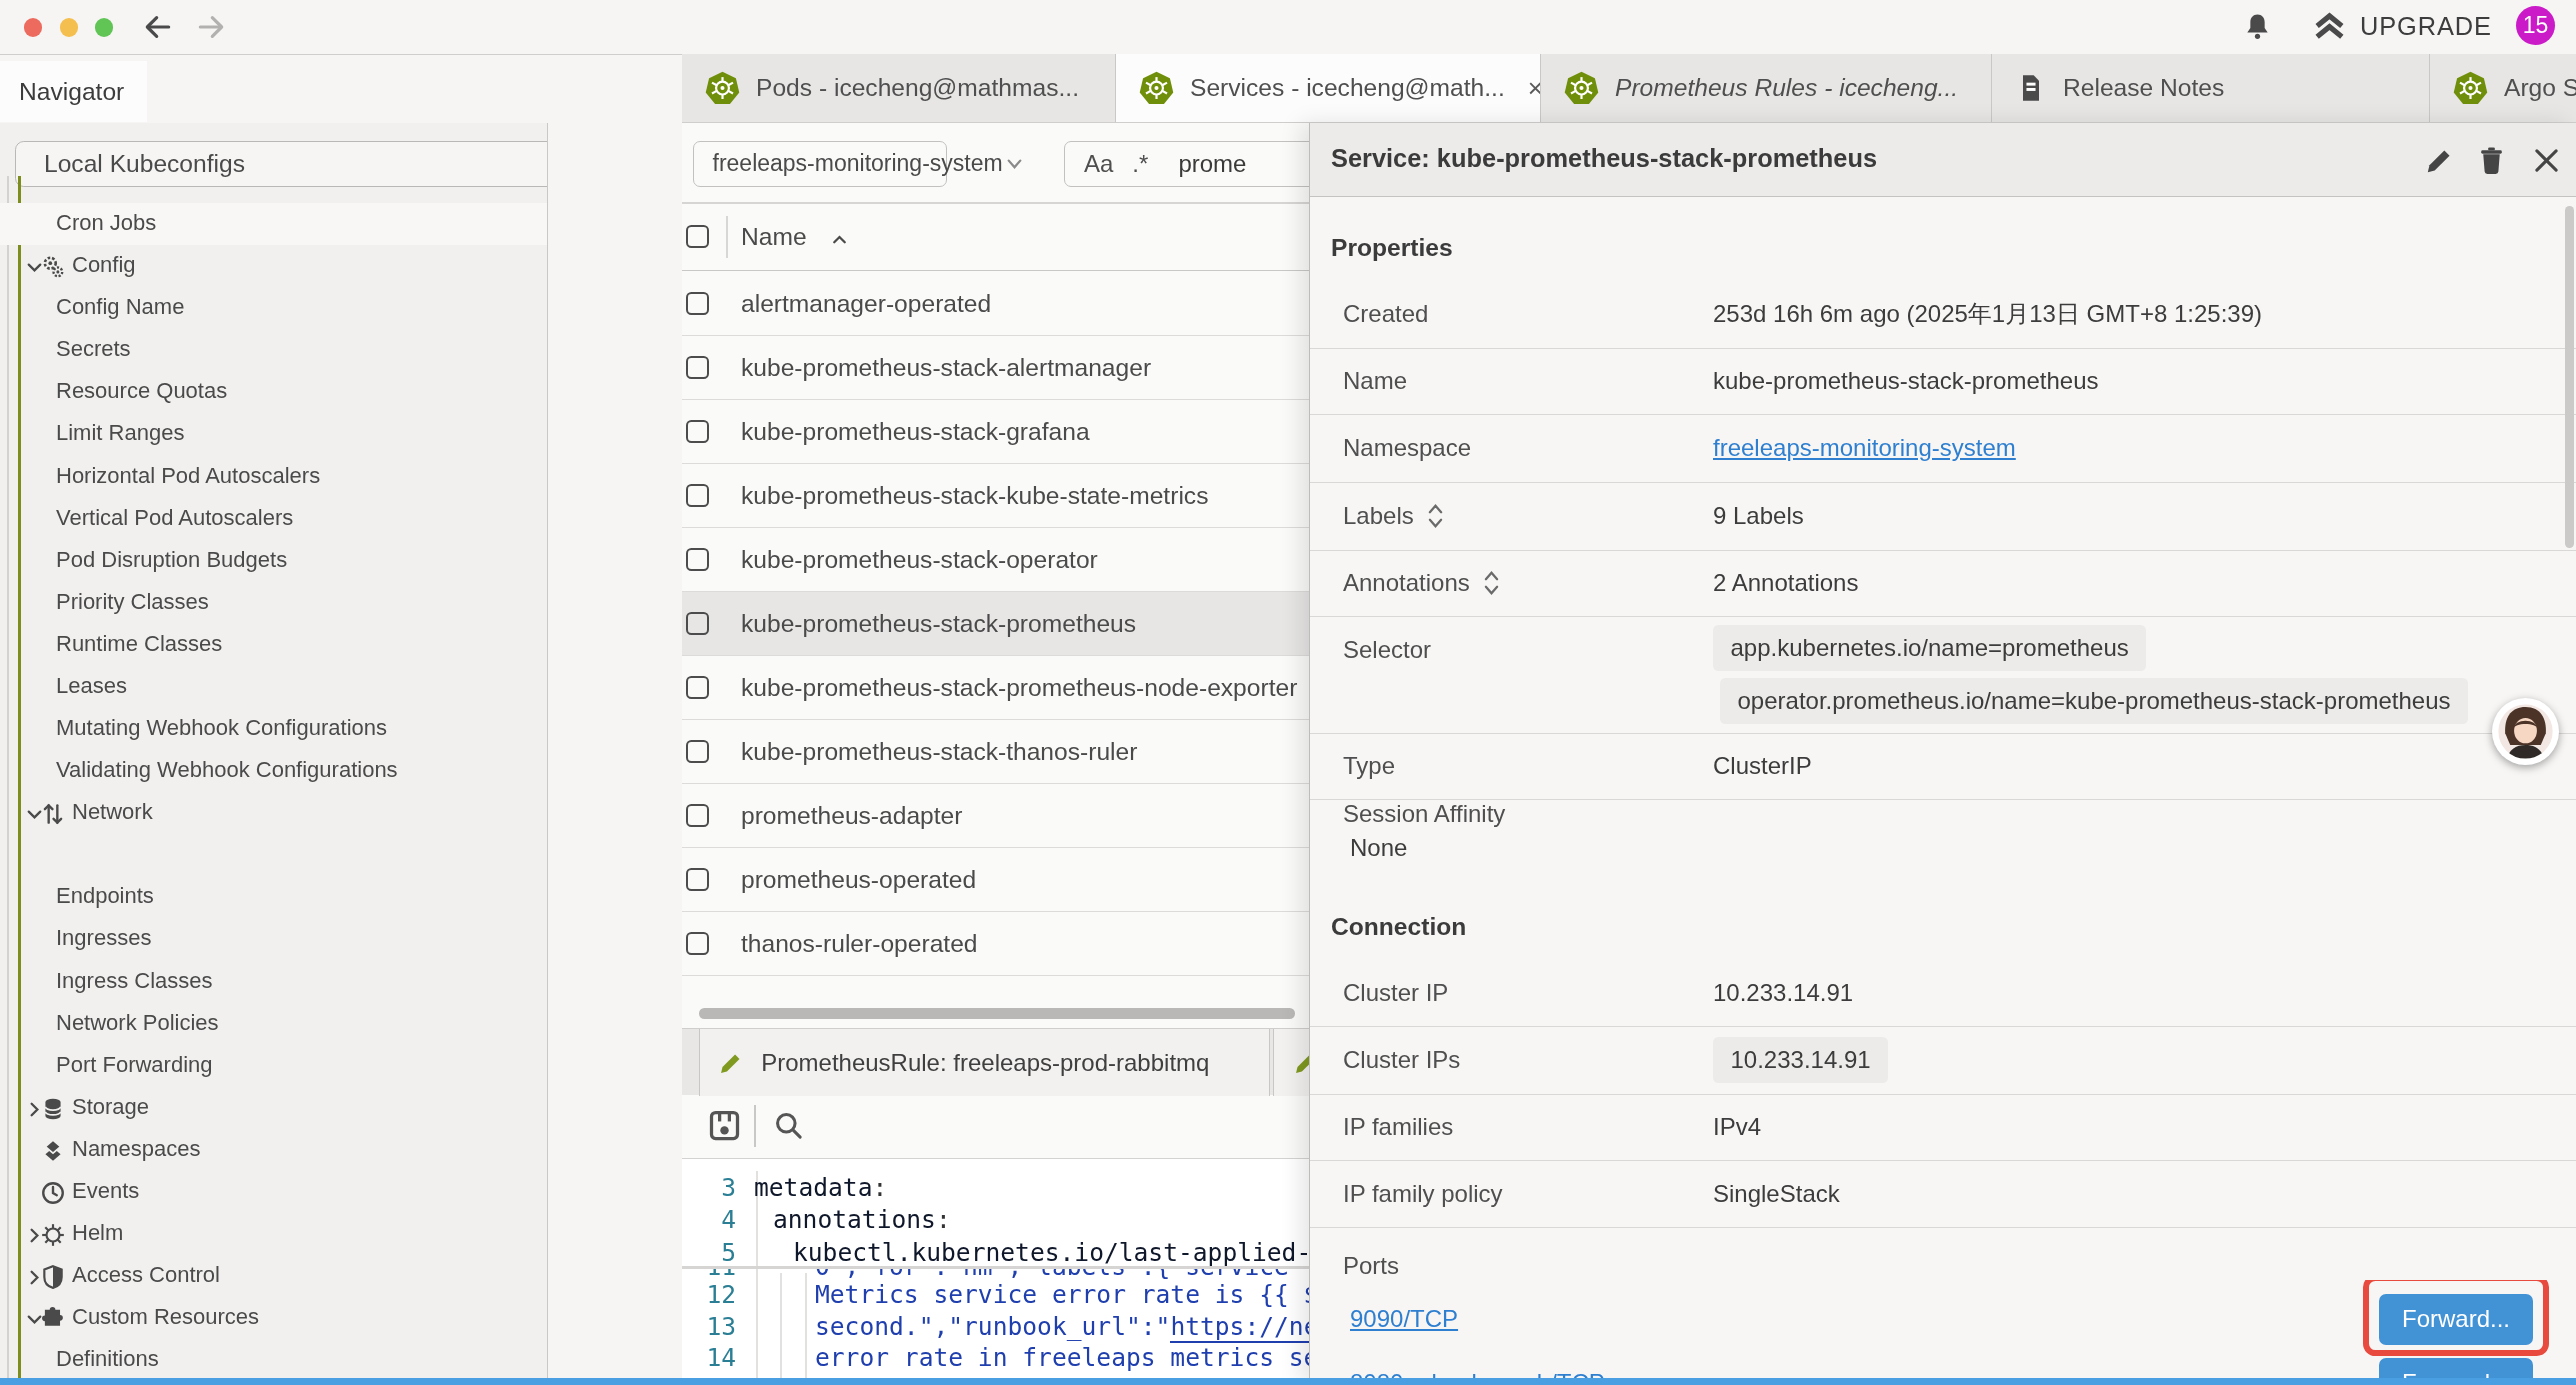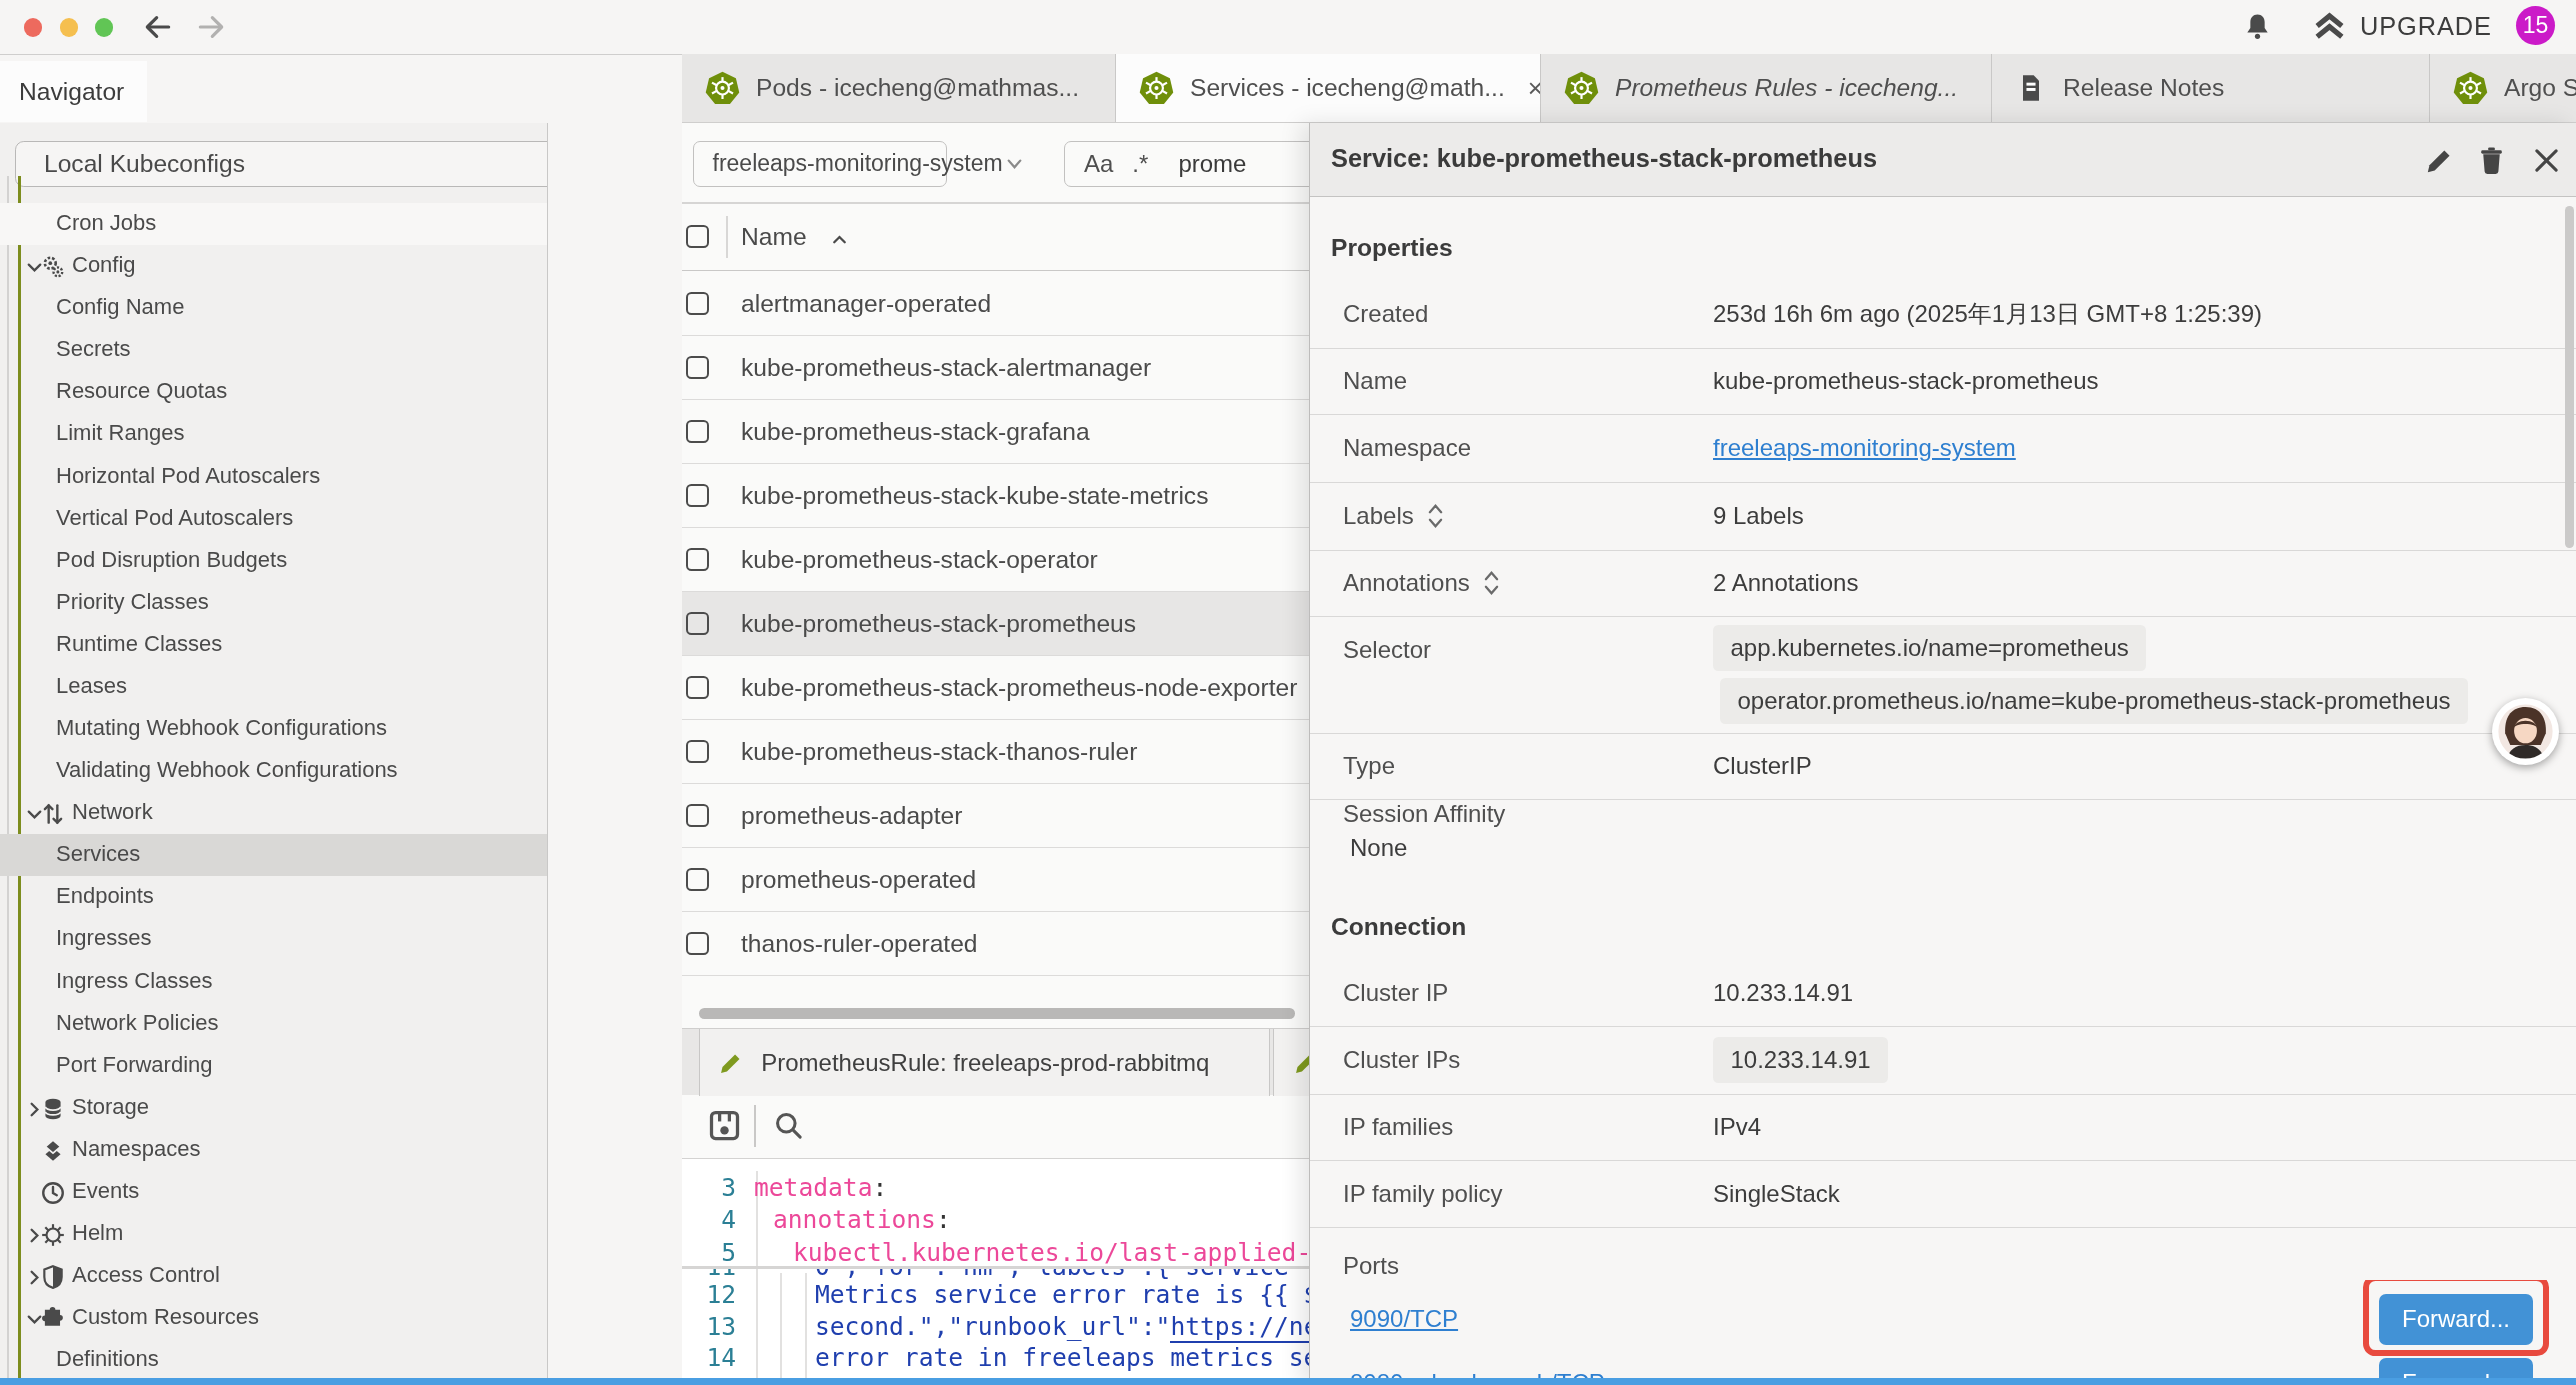--- a/index.html
+++ b/index.html
@@ -67,21 +67,21 @@
     box-sizing:border-box;display:flex;align-items:center;overflow:hidden;}
   .btab .pencil{margin-left:17.5px;flex:none;}
   .btab .blabel{font-size:24px;color:#3f3f3f;margin-left:16px;white-space:nowrap;}
   #btoolbar{left:0;top:971px;width:627px;height:63px;}
   #btoolbar .vdiv{position:absolute;left:72px;top:10.5px;width:1.8px;height:42px;background:#c9c8c7;}
   #ed-topline{left:0;top:1035px;width:627px;height:1.8px;background:#d4d3d2;}
   #editor{left:0;top:1036px;width:627px;height:226px;background:#ffffff;overflow:hidden;}
   .eline{position:absolute;left:0;width:627px;height:32px;font-family:"DejaVu Sans Mono","Liberation Mono",monospace;font-size:24.6px;white-space:pre;}
   .eline .num{position:absolute;left:0;width:54px;text-align:right;color:#2b7f95;}
   .eline .code{position:absolute;left:65px;}
-  .ek{color:#ec4899;} .ep{color:#333;} .es{color:#1f3fae;}
+  .ek{color:#0f172a;} .ep{color:#333;} .es{color:#1f3fae;}
   .elink{color:#1f3fae;border-bottom:2.6px solid #1f3fae;}
   .eguide{position:absolute;width:1.8px;background:#e2e1e0;}
 
   
   #drawer{left:1309px;top:123px;width:1267px;height:1263px;background:#f7f6f5;border-left:1.8px solid #bdbcbb;
     box-sizing:border-box;box-shadow:-8.8px 0 21px rgba(0,0,0,0.10);}
   #drawer-header{position:absolute;left:0;top:0;width:1267px;height:74px;background:#ecebea;border-bottom:1.8px solid #c4c3c2;box-sizing:border-box;}
   #drawer-title{position:absolute;left:21px;top:21px;font-size:25.4px;font-weight:bold;color:#3b3b3b;white-space:nowrap;}
   .hicon{position:absolute;top:21px;color:#454545;}
   #detail-body{position:absolute;left:0;top:74px;width:1267px;height:1189px;overflow:hidden;}
@@ -313,23 +313,20 @@
           <span class="nicon">
             <svg width="26" height="26" viewBox="0 0 24 24" fill="none" stroke="#4a4a4a" stroke-width="2.2" stroke-linecap="round">
               <line x1="8" y1="4" x2="8" y2="20"></line>
               <polyline points="4.5,7.5 8,4 11.5,7.5"></polyline>
               <line x1="16" y1="4" x2="16" y2="20"></line>
               <polyline points="12.5,16.5 16,20 19.5,16.5"></polyline>
             </svg>
           </span>
           <span class="tlab" style="left: 72px;">Network</span>
         </div>
-        <div class="trow sel" style="top: 631px;">
-          <span class="tlab" style="left: 56px;">Services</span>
-        </div>
         <div class="trow" style="top: 673px;">
           <span class="tlab" style="left: 56px;">Endpoints</span>
         </div>
         <div class="trow" style="top: 715px;">
           <span class="tlab" style="left: 56px;">Ingresses</span>
         </div>
         <div class="trow" style="top: 758px;">
           <span class="tlab" style="left: 56px;">Ingress Classes</span>
         </div>
         <div class="trow" style="top: 800px;">

